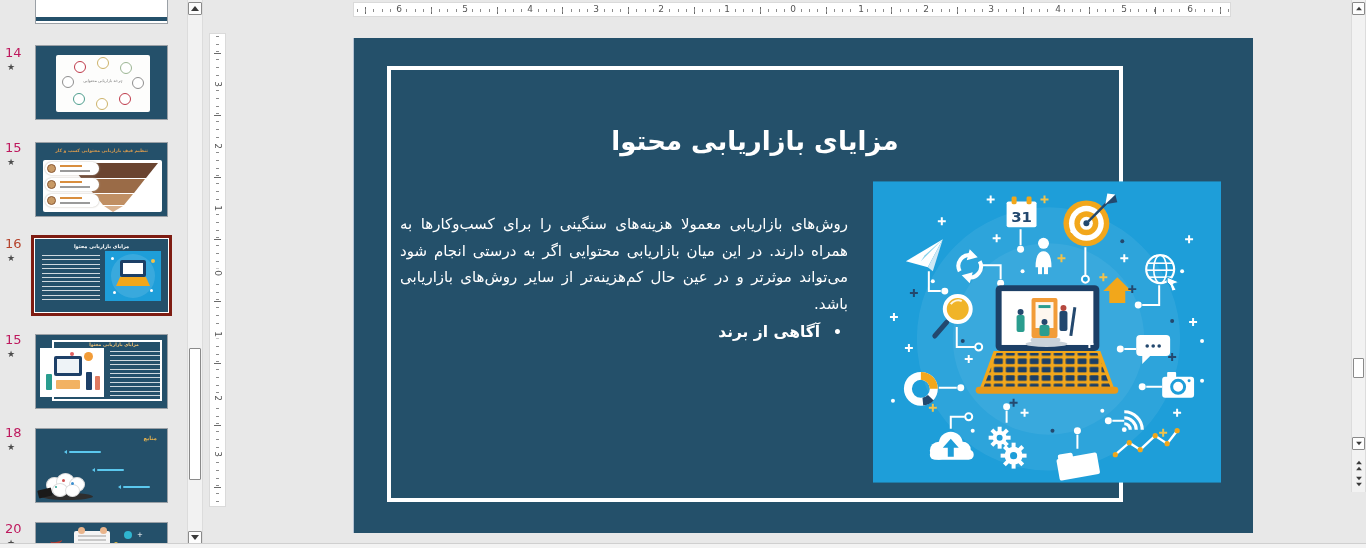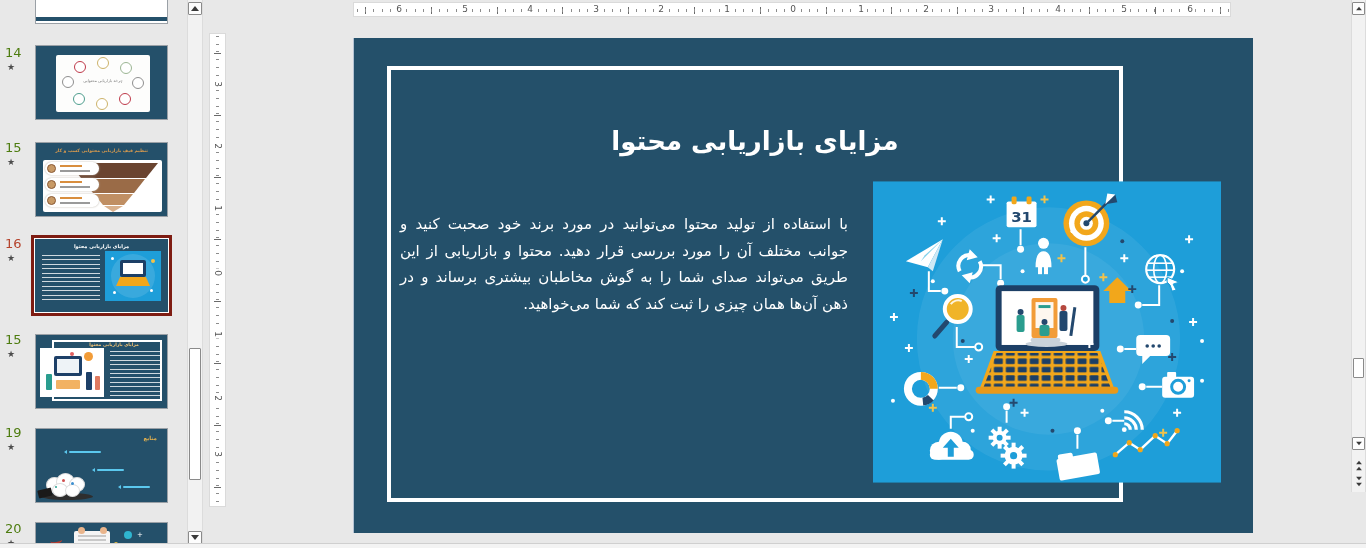--- a/index.html
+++ b/index.html
@@ -2,21 +2,21 @@
 <html lang="fa"><head>
 <meta charset="utf-8">
 <style>
   html,body{margin:0;padding:0;}
   body{
     width:1366px;height:548px;position:relative;overflow:hidden;
     background:#e8e8e8;font-family:"DejaVu Sans",sans-serif;
     -webkit-font-smoothing:antialiased;
   }
   
-  .snum{position:absolute;left:5px;width:24px;font-size:13px;color:#4d7c0f;}
+  .snum{position:absolute;left:5px;width:24px;font-size:13px;color:#be185d;}
   .snum.sel{color:#b5432c;}
   .sstar{position:absolute;left:7px;font-size:9px;color:#4c4c4c;}
   .thumb{position:absolute;left:35px;width:133px;height:75px;background:#24506a;
     border:1px solid #9aa0a6;box-sizing:border-box;overflow:hidden;}
   .thumb-white{background:#ffffff;}
   .sel-wrap{position:absolute;left:31px;top:235px;border:3px solid #7e1c12;background:#fff;padding:1px;}
   .sel-wrap .thumb{position:relative;left:0;top:0;width:133px;height:73px;border:none;}
   .tlines{position:absolute;background-image:repeating-linear-gradient(to bottom,rgba(255,255,255,.78) 0 1px,transparent 1px 4.4px);}
   .ttitle{position:absolute;width:100%;text-align:center;color:#fff;font-weight:bold;direction:rtl;}
   
@@ -155,21 +155,21 @@
       <div style="position:absolute;left:30px;top:4px;width:4px;height:4px;border-radius:50%;background:#e06060;"></div>
       <div style="position:absolute;left:6px;top:26px;width:6px;height:16px;background:#2a9d8f;border-radius:1px;"></div>
       <div style="position:absolute;left:46px;top:24px;width:6px;height:18px;background:#1d4068;border-radius:1px;"></div>
       <div style="position:absolute;left:55px;top:28px;width:5px;height:14px;background:#e07a5f;border-radius:1px;"></div>
       <div style="position:absolute;left:16px;top:32px;width:24px;height:9px;background:#f2b263;border-radius:1px;"></div>
     </div>
     <div class="ttitle" style="top:7px;left:30px;width:96px;font-size:4.5px;color:#efc174;">مزایای بازاریابی محتوا</div>
     <div class="tlines" style="left:74px;top:16px;width:52px;height:46px;"></div>
   </div>
 
-  <div class="snum" style="top:425px;">19</div>
+  <div class="snum" style="top:425px;">18</div>
   <div class="sstar" style="top:442px;">★</div>
   <div class="thumb" style="top:428px;">
     <div style="position:absolute;right:10px;top:6px;font-size:5.5px;font-weight:bold;color:#e2b04f;direction:rtl;">منابع</div>
     <div class="link18" style="left:28px;top:21px;">
         <span class="tri"></span>
         <span class="bar" style="width:32px;"></span>
       </div>
     <div class="link18" style="left:56px;top:39px;">
         <span class="tri"></span>
         <span class="bar" style="width:27px;"></span>
@@ -244,21 +244,22 @@
   <span class="hn" style="left:770px;">5</span>
   <span class="hn" style="left:836px;">6</span>
 </div>
 
 <div id="slide">
   <div id="frame"></div>
 
   <div id="slide-title">مزایای بازاریابی محتوا</div>
 
   <div id="body-text">
-    <div class="bp">با استفاده از تولید محتوا می‌توانید در مورد برند خود صحبت کنید و جوانب مختلف آن را مورد بررسی قرار دهید. محتوا و بازاریابی از این طریق می‌تواند صدای شما را به گوش مخاطبان بیشتری برساند و در ذهن آن‌ها همان چیزی را ثبت کند که شما می‌خواهید.</div>
+    <div class="bp">روش‌های بازاریابی معمولا هزینه‌های سنگینی را برای کسب‌وکارها به همراه دارند. در این میان بازاریابی محتوایی اگر به درستی انجام شود می‌تواند موثرتر و در عین حال کم‌هزینه‌تر از سایر روش‌های بازاریابی باشد.</div>
+    <div class="bh"><span class="dot">•</span><span>آگاهی از برند</span></div>
   </div>
 
   <svg id="illu-box" viewBox="0 0 349 302">
     <defs>
       <pattern id="kk" width="12" height="8.4" patternUnits="userSpaceOnUse">
         <rect x="1.2" y="1.2" width="9" height="5.6" rx="1" fill="#1c3f66"></rect>
       </pattern>
     </defs>
     <rect width="349" height="302" fill="#1e9ed9"></rect>
     <circle cx="176" cy="158" r="132" fill="#ffffff" opacity="0.07"></circle>

